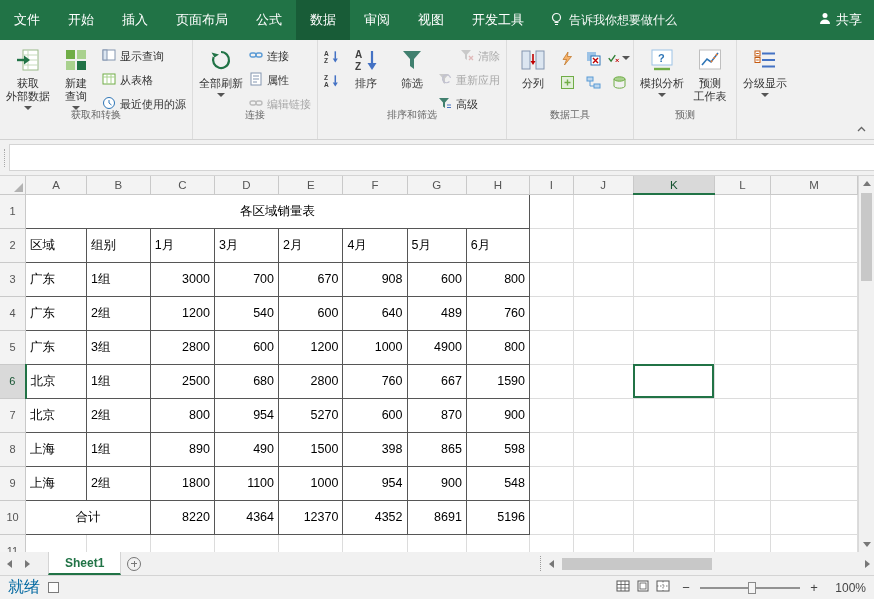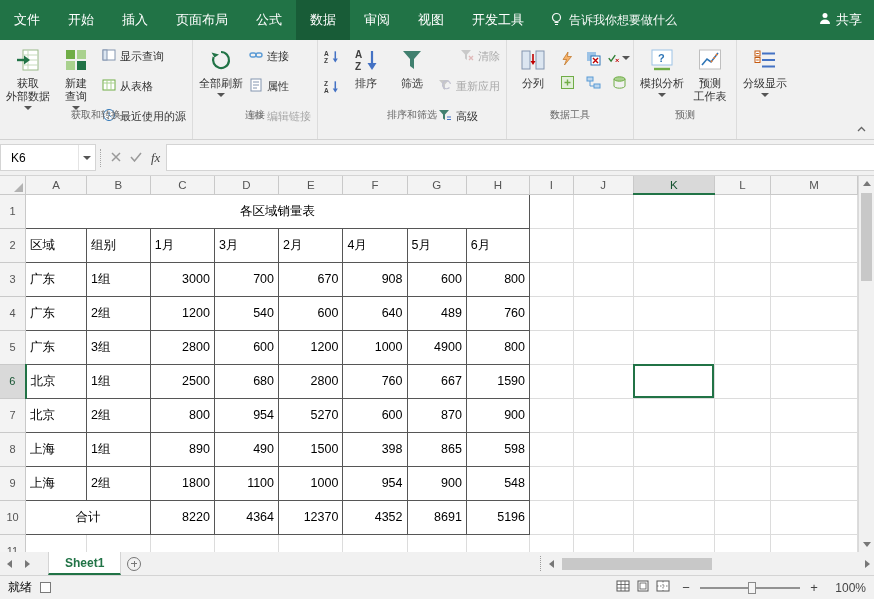--- a/index.html
+++ b/index.html
@@ -13,21 +13,21 @@
   .tellme { display:flex; align-items:center; gap:6px; padding:0 12px; font-size:12px; opacity:.95; white-space:nowrap; }
   .share { margin-left:auto; display:flex; align-items:center; gap:5px; padding:0 12px; font-size:13px; white-space:nowrap; }
 
   
   .ribbon { height:100px; background:#f1f1f1; border-bottom:1px solid #d2d2d2; display:flex; position:relative; }
   .rgroup { display:flex; align-items:flex-start; border-right:1px solid #dcdcdc; position:relative; padding:2px 3px 16px 3px; }
   .rgroup-label { position:absolute; bottom:17px; left:0; right:0; text-align:center; font-size:10px; color:#666; white-space:nowrap; }
   .bigbtn { min-width:46px; padding:3px 3px 0; height:82px; display:flex; flex-direction:column; align-items:center; font-size:11px; color:#333; text-align:center; line-height:13px; }
   .bigbtn .bicon { height:30px; display:flex; align-items:center; justify-content:center; margin-bottom:2px; }
   .dd { width:0; height:0; border-left:4px solid transparent; border-right:4px solid transparent; border-top:4px solid #555; margin-top:3px; }
-  .smallcol { display:flex; flex-direction:column; gap:10px; padding-top:4px; }
+  .smallcol { display:flex; flex-direction:column; gap:4px; padding-top:4px; }
   .smallbtn { height:20px; display:flex; align-items:center; gap:4px; font-size:11px; color:#333; padding:0 3px; white-space:nowrap; }
   .smallbtn.disabled { color:#a8a8a8;justify-content:flex-end; }
   .smallbtn.disabled svg { opacity:.45; }
   .iconbtn { width:22px; height:20px; display:flex; align-items:center; justify-content:center; }
   .icongrid { display:flex; flex-direction:column; gap:4px; padding-top:6px; }
   .iconrow { display:flex; gap:4px; }
   .collapse-ribbon { position:absolute; right:6px; bottom:4px; width:14px; height:12px; display:flex; align-items:center; justify-content:center; }
 
   
   .fbar { height:36px; background:#f1f1f1; border-bottom:1px solid #d4d4d4; display:flex; align-items:stretch; }
@@ -74,21 +74,21 @@
   .pluscirc::before { left:3px; right:3px; top:50%; height:1px; margin-top:-.5px; }
   .pluscirc::after { top:3px; bottom:3px; left:50%; width:1px; margin-left:-.5px; }
   .sb-spacer { flex:1; }
   .hsplit { border-left:1px dotted #9a9a9a; margin:4px 3px; }
   .hscroll { width:330px; display:flex; align-items:center; background:#f1f1f1; }
   .hthumb { height:12px; background:#c8c8c8; width:150px; margin:0 4px; }
   .harrow { width:14px; display:flex; align-items:center; justify-content:center; }
 
   
   .statusbar { height:23px; background:#f1f1f1; display:flex; align-items:center; padding:0 8px; gap:8px; }
-  .ready { font-size:12px; color:#000000; }
+  .ready { font-size:16px; color:#0369a1; }
   .macroicon { width:11px; height:11px; border:1px solid #7a7a7a; display:inline-block; background:#fdfdfd; }
   .sb-right { margin-left:auto; display:flex; align-items:center; gap:10px; }
   .viewicons { display:flex; gap:6px; align-items:center; }
   .zoomctl { display:flex; align-items:center; gap:8px; }
   .zbtn { font-size:13px; color:#444; width:12px; text-align:center; }
   .zslider { width:100px; height:2px; background:#929292; position:relative; }
   .ztick { position:absolute; left:50%; top:-3px; width:1px; height:8px; background:#929292; }
   .zthumb { position:absolute; left:48px; top:-5px; width:8px; height:12px; background:#f5f5f5; border:1px solid #8a8a8a; }
   .zoomval { font-size:12px; color:#444; width:36px; text-align:right; }
 </style>
@@ -379,36 +379,21 @@
   </div>
 
   <div class="collapse-ribbon">
     <svg width="9" height="6" viewBox="0 0 9 6">
         <path d="M1 5l3.5-3.5L8 5" stroke="#666" fill="none" stroke-width="1.3"></path>
       </svg>
   </div>
 </div>
 
 <div class="fbar">
-  <div class="namebox">
-    <input value="K6" style="">
-    <span class="nb-dd">
-        <span class="dd" style="margin:0"></span>
-      </span>
-  </div>
   <div class="dotsep"></div>
-  <div class="fxbtns">
-    <span><svg width="10" height="10" viewBox="0 0 10 10">
-          <path d="M1 1l8 8M9 1l-8 8" stroke="#9a9a9a" stroke-width="1.5"></path>
-        </svg></span>
-    <span><svg width="12" height="10" viewBox="0 0 12 10">
-          <path d="M1 5l3.5 4L11 1" stroke="#9a9a9a" stroke-width="1.5" fill="none"></path>
-        </svg></span>
-    <span class="fxtext">fx</span>
-  </div>
   <input class="finput" value="" style="">
 </div>
 
 <div class="sheet-area">
   <div class="grid-wrap">
     <table class="grid" id="grid">
         <colgroup>
           <col style="width:26px">
           <col style="width:62px">
           <col style="width:65px">

